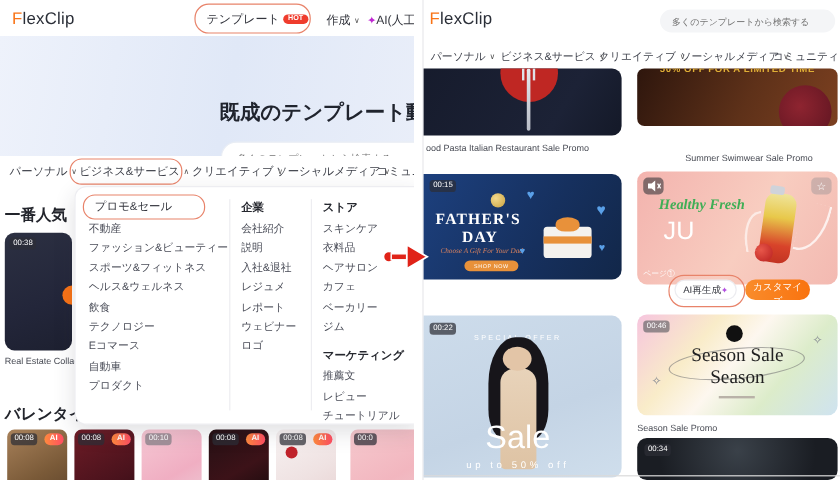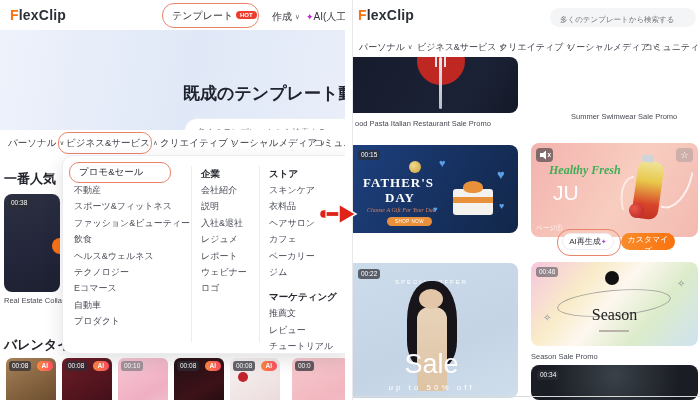--- a/index.html
+++ b/index.html
@@ -2,21 +2,21 @@
 <html><head>
 <meta charset="utf-8">
 <style>
   html,body{margin:0;padding:0;background:#fff;}
   #app{position:relative;width:700px;height:400px;background:#fff;overflow:hidden;
        font-family:"Liberation Sans",sans-serif;color:#333;}
   .abs{position:absolute;}
   .panel{position:absolute;overflow:hidden;background:#fff;}
   .nowrap{white-space:nowrap;}
   
-  .logo{font-size:14px;font-weight:bold;letter-spacing:.2px;color:#2b2f38;}
+  .logo{font-size:14px;font-weight:normal;letter-spacing:.2px;color:#2b2f38;}
   .logo .f{color:#f97316;}
   
   .ann{position:absolute;border:1.5px solid #e8836a;border-radius:12px;}
   
   .chev{font-size:6.5px;color:#555;margin-left:3px;vertical-align:1px;}
   
   .hnav{font-size:10px;color:#33353d;}
   
   .hero{background:linear-gradient(100deg,#eef2fb 0%,#e0e8f7 55%,#e9eef9 100%);}
   .hero-title{font-size:17px;font-weight:bold;color:#20242e;}
@@ -119,24 +119,24 @@
         <span class="dur" style="left:3px;top:3px;">00:0</span>
       </div>
     </div>
 
     <div class="abs dropdown" style="left:62px;top:155px;width:285px;height:197px;">
       <div class="ann" style="left:6px;top:6px;width:100px;height:19px;border-radius:10px;"></div>
       <div class="abs nowrap" style="left:16px;top:10px;font-size:9.5px;color:#33353d;">プロモ&amp;セール</div>
 
       <div class="abs" style="left:11px;top:26px;">
         <div class="dd-item nowrap">不動産</div>
+        <div class="dd-item nowrap">ファッション&amp;ビューティー</div>
         <div class="dd-item nowrap">スポーツ&amp;フィットネス</div>
-        <div class="dd-item nowrap">ファッション&amp;ビューティー</div>
+        <div class="dd-item nowrap">ヘルス&amp;ウェルネス</div>
         <div class="dd-item nowrap">飲食</div>
-        <div class="dd-item nowrap">ヘルス&amp;ウェルネス</div>
         <div class="dd-item nowrap">テクノロジー</div>
         <div class="dd-item nowrap">Eコマース</div>
         <div class="dd-item nowrap">自動車</div>
         <div class="dd-item nowrap">プロダクト</div>
       </div>
 
       <div class="vline" style="left:128px;top:10px;height:176px;"></div>
 
       <div class="abs" style="left:138px;top:10px;">
         <div class="dd-head nowrap">企業</div>
@@ -181,21 +181,25 @@
     <div class="abs rnav nowrap" style="left:291px;top:41px;"><span>コミュニティ</span></div>
 
     <div class="card" style="left:-8px;top:57px;width:173px;height:56px;background:linear-gradient(120deg,#161b2c,#1c2236 70%,#141928);">
       <span class="abs" style="left:72px;top:-20px;width:48px;height:48px;border-radius:50%;background:#bf2723;"></span>
       <span class="abs" style="left:94px;top:0;width:3px;height:52px;background:linear-gradient(#e7e9ee,#b9bdc7);border-radius:2px;"></span>
       <span class="abs" style="left:90px;top:0;width:2px;height:10px;background:#dfe2e8;"></span>
       <span class="abs" style="left:99px;top:0;width:2px;height:10px;background:#dfe2e8;"></span>
     </div>
     <div class="abs caption nowrap" style="left:2px;top:119px;">ood Pasta Italian Restaurant Sale Promo</div>
 
-    <div class="abs caption nowrap" style="left:178px;top:112px;padding-left:40px;">Summer Swimwear Sale Promo</div>
+    <div class="card" style="left:178px;top:57px;width:167px;height:48px;border-radius:6px;background:linear-gradient(115deg,#2e160d,#5e3119 55%,#7c4020);">
+      <div class="abs nowrap" style="left:0;top:-4px;width:167px;text-align:center;color:#dfae36;font-size:8px;letter-spacing:.5px;font-weight:bold;">50% OFF FOR A LIMITED TIME</div>
+      <span class="abs" style="left:118px;top:14px;width:44px;height:44px;border-radius:50%;background:radial-gradient(circle at 40% 40%,#8e2430,#5c1420);"></span>
+    </div>
+    <div class="abs caption nowrap" style="left:178px;top:127px;padding-left:40px;">Summer Swimwear Sale Promo</div>
 
     <div class="card" style="left:-8px;top:145px;width:173px;height:88px;background:linear-gradient(120deg,#1d4180,#16305e 60%,#122749);">
       <span class="dur" style="left:13px;top:5px;">00:15</span>
       <span class="abs" style="left:64px;top:16px;width:12px;height:12px;border-radius:50%;background:radial-gradient(circle at 35% 35%,#f3d98c,#caa23f);"></span>
       <div class="abs serif nowrap" style="left:18px;top:30px;color:#fff;font-size:13px;font-weight:bold;letter-spacing:1px;">FATHER'S</div>
       <div class="abs serif nowrap" style="left:40px;top:45px;color:#fff;font-size:13px;font-weight:bold;letter-spacing:1px;">DAY</div>
       <div class="abs serif nowrap" style="left:22px;top:62px;color:#d9825f;font-size:6px;font-style:italic;">Choose A Gift For Your Dad</div>
       <div class="abs nowrap" style="left:42px;top:72px;background:#e8913a;color:#fff;font-size:4.5px;padding:2px 8px;border-radius:7px;letter-spacing:.5px;">SHOP NOW</div>
       <span class="abs" style="left:108px;top:44px;width:40px;height:26px;background:#f4f2ee;border-radius:3px;"></span>
       <span class="abs" style="left:108px;top:52px;width:40px;height:6px;background:#e8913a;"></span>
@@ -233,20 +237,21 @@
       <span class="abs" style="left:72px;top:44px;width:30px;height:84px;border-radius:12px 12px 4px 4px;background:linear-gradient(#e8d3ba,#dec3a4);"></span>
       <span class="abs" style="left:74px;top:26px;width:24px;height:20px;border-radius:50%;background:#e3c5a7;"></span>
       <div class="abs nowrap" style="left:0;top:86px;width:173px;text-align:center;color:#fff;font-size:27px;font-weight:300;">Sale</div>
       <div class="abs nowrap" style="left:0;top:120px;width:173px;text-align:center;color:#fff;font-size:8px;letter-spacing:3px;">up to 50% off</div>
     </div>
 
     <div class="card" style="left:178px;top:262px;width:167px;height:84px;background:linear-gradient(130deg,#f6c5de 0%,#f9ecc9 30%,#fdf7ef 48%,#dcecca 70%,#cfe3f0 100%);">
       <span class="dur" style="left:5px;top:5px;background:rgba(95,95,100,.65);">00:46</span>
       <span class="abs" style="left:74px;top:9px;width:14px;height:14px;border-radius:50%;background:#111;"></span>
       <span class="abs" style="left:26px;top:28px;width:112px;height:24px;border:1px solid #777;border-radius:50%;transform:rotate(-5deg);opacity:.6;"></span>
+      <div class="abs serif nowrap" style="left:0;top:26px;width:167px;text-align:center;color:#222;font-size:16px;">Season Sale</div>
       <div class="abs serif nowrap" style="left:0;top:44px;width:167px;text-align:center;color:#222;font-size:16px;">Season</div>
       <span class="abs" style="left:12px;top:50px;color:#8a8f96;font-size:10px;">✧</span>
       <span class="abs" style="left:146px;top:16px;color:#8a8f96;font-size:10px;">✧</span>
       <span class="abs" style="left:68px;top:68px;width:30px;height:2px;background:#b9b2a8;"></span>
     </div>
     <div class="abs caption nowrap" style="left:178px;top:352px;">Season Sale Promo</div>
 
     <div class="card" style="left:178px;top:365px;width:167px;height:35px;background:radial-gradient(circle at 50% 30%,#3a4149,#1a1d23 75%);">
       <span class="dur" style="left:6px;top:5px;">00:34</span>
     </div>

